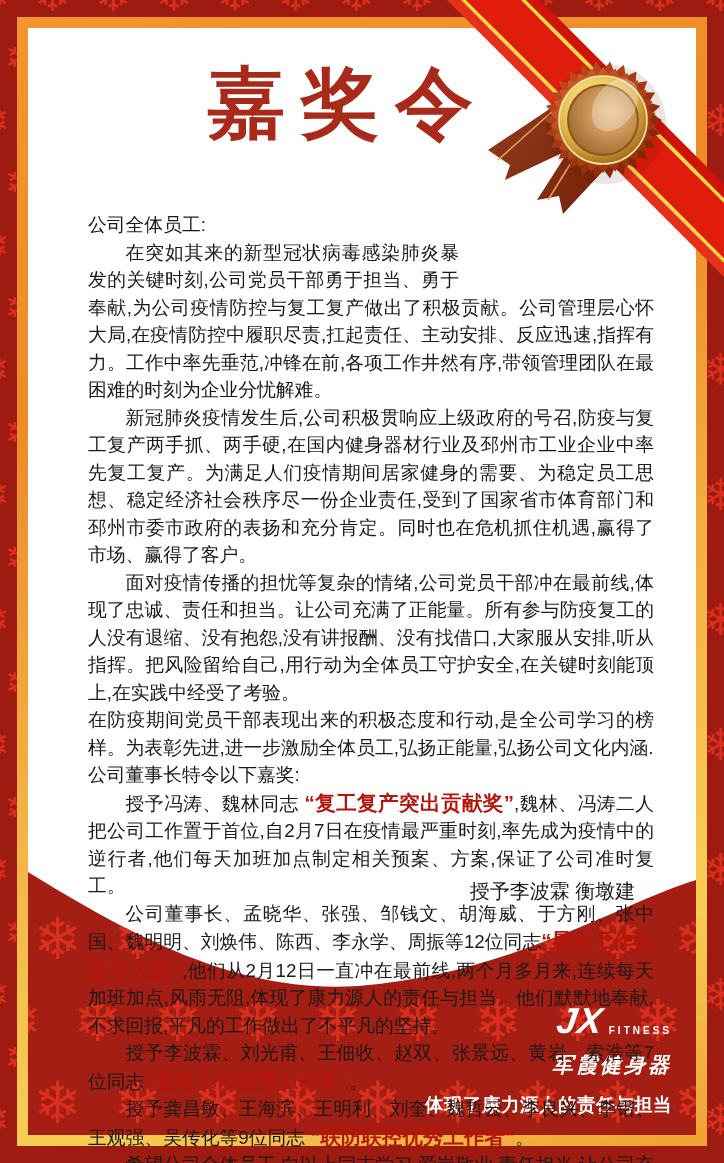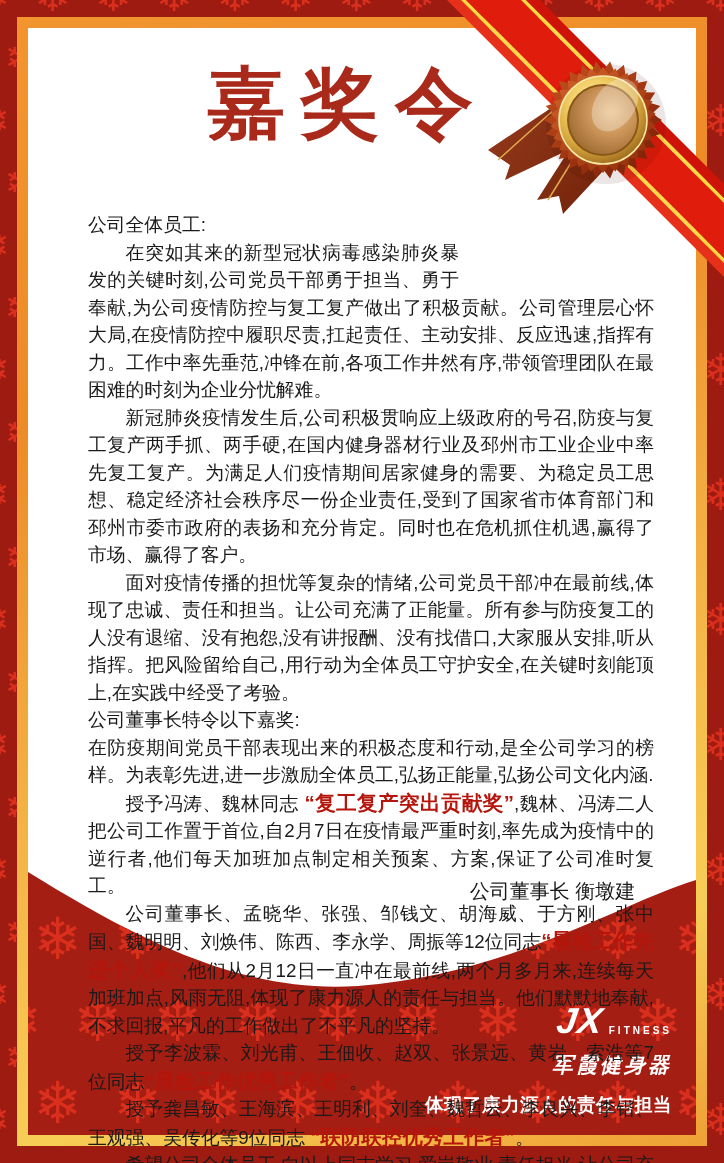--- a/index.html
+++ b/index.html
@@ -342,31 +342,31 @@
   </div>
 
   <h1 class="title">嘉奖令</h1>
 
   <div class="doc-text">
     <div class="medal-space"></div>
     <p>公司全体员工:</p>
     <p class="indent">在突如其来的新型冠状病毒感染肺炎暴发的关键时刻,公司党员干部勇于担当、勇于奉献,为公司疫情防控与复工复产做出了积极贡献。公司管理层心怀大局,在疫情防控中履职尽责,扛起责任、主动安排、反应迅速,指挥有力。工作中率先垂范,冲锋在前,各项工作井然有序,带领管理团队在最困难的时刻为企业分忧解难。</p>
     <p class="indent">新冠肺炎疫情发生后,公司积极贯响应上级政府的号召,防疫与复工复产两手抓、两手硬,在国内健身器材行业及邳州市工业企业中率先复工复产。为满足人们疫情期间居家健身的需要、为稳定员工思想、稳定经济社会秩序尽一份企业责任,受到了国家省市体育部门和邳州市委市政府的表扬和充分肯定。同时也在危机抓住机遇,赢得了市场、赢得了客户。</p>
     <p class="indent">面对疫情传播的担忧等复杂的情绪,公司党员干部冲在最前线,体现了忠诚、责任和担当。让公司充满了正能量。所有参与防疫复工的人没有退缩、没有抱怨,没有讲报酬、没有找借口,大家服从安排,听从指挥。把风险留给自己,用行动为全体员工守护安全,在关键时刻能顶上,在实践中经受了考验。</p>
+    <p>在防疫期间党员干部表现出来的积极态度和行动,是全公司学习的榜样。为表彰先进,进一步激励全体员工,弘扬正能量,弘扬公司文化内涵.</p>
     <p>公司董事长特令以下嘉奖:</p>
-    <p>在防疫期间党员干部表现出来的积极态度和行动,是全公司学习的榜样。为表彰先进,进一步激励全体员工,弘扬正能量,弘扬公司文化内涵.</p>
     <p class="indent"><span>授予冯涛、魏林同志 </span><span class="award">“复工复产突出贡献奖”</span><span>,魏林、冯涛二人把公司工作置于首位,自2月7日在疫情最严重时刻,率先成为疫情中的逆行者,他们每天加班加点制定相关预案、方案,保证了公司准时复工。</span></p>
     <p class="indent"><span>公司董事长、孟晓华、张强、邹钱文、胡海威、于方刚、张中国、魏明明、刘焕伟、陈西、李永学、周振等12位同志</span><span class="award">“晨检工作先进个人奖”</span><span>,他们从2月12日一直冲在最前线,两个月多月来,连续每天加班加点,风雨无阻,体现了康力源人的责任与担当。他们默默地奉献,不求回报,平凡的工作做出了不平凡的坚持。</span></p>
     <p class="indent"><span>授予李波霖、刘光甫、王佃收、赵双、张景远、黄岩、索浩等7位同志</span><span class="award">“晨检工作优秀工作者”</span><span>。</span></p>
     <p class="indent"><span>授予龚昌敏、王海滨、王明利、刘奎、魏哲云、李良兴、李锴、王观强、吴传化等9位同志 </span><span class="award">“联防联控优秀工作者”</span><span>。</span></p>
     <p class="indent">希望公司全体员工,向以上同志学习,爱岗敬业,责任担当,让公司充满正能量。希望受表彰的同志珍惜荣誉、再接再厉、再创佳绩,为全面完成公司2020年各项工作而继续努力!</p>
   </div>
 
   <div class="signature">
-    <div>公司董事长 衡墩建</div>
+    <div>授予李波霖 衡墩建</div>
   </div>
 
   <svg class="ribbon-svg" viewBox="340 0 384 340">
     <defs>
       <linearGradient id="rosG" x1="550" y1="60" x2="660" y2="185" gradientUnits="userSpaceOnUse">
         <stop offset="0" stop-color="#C8541F"></stop>
           <stop offset="0.55" stop-color="#9C3210"></stop>
           <stop offset="1" stop-color="#6E1C04"></stop>
       </linearGradient>
       <linearGradient id="rosG2" x1="560" y1="70" x2="650" y2="175" gradientUnits="userSpaceOnUse">

